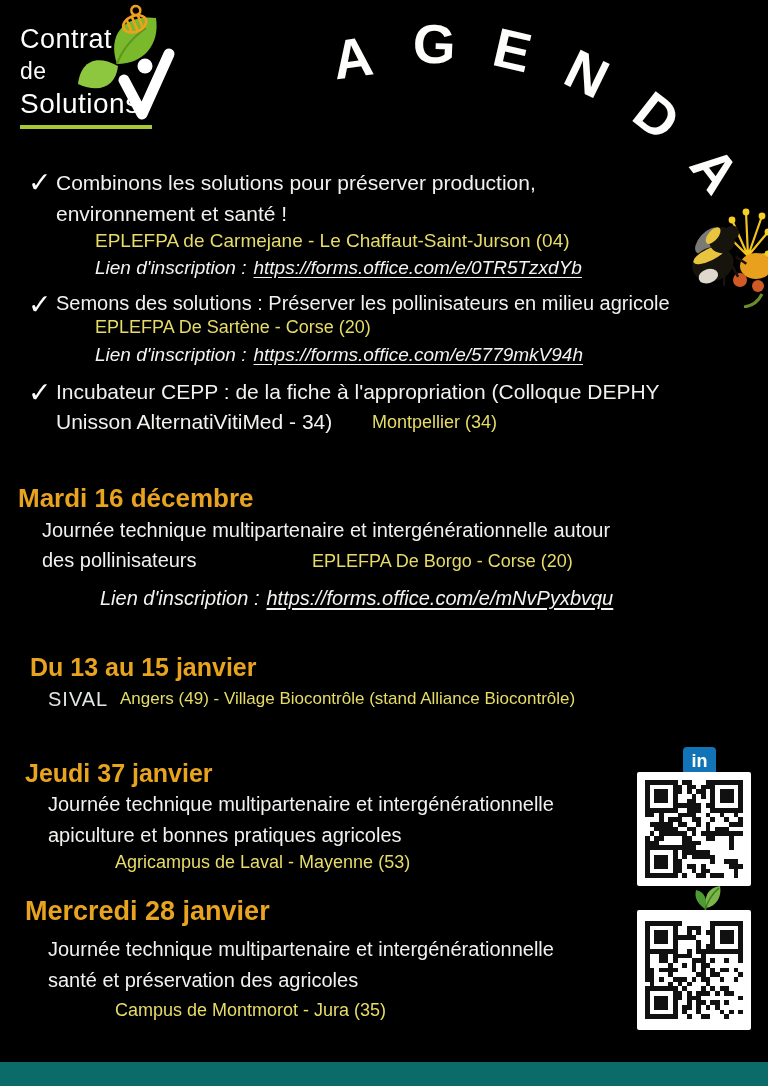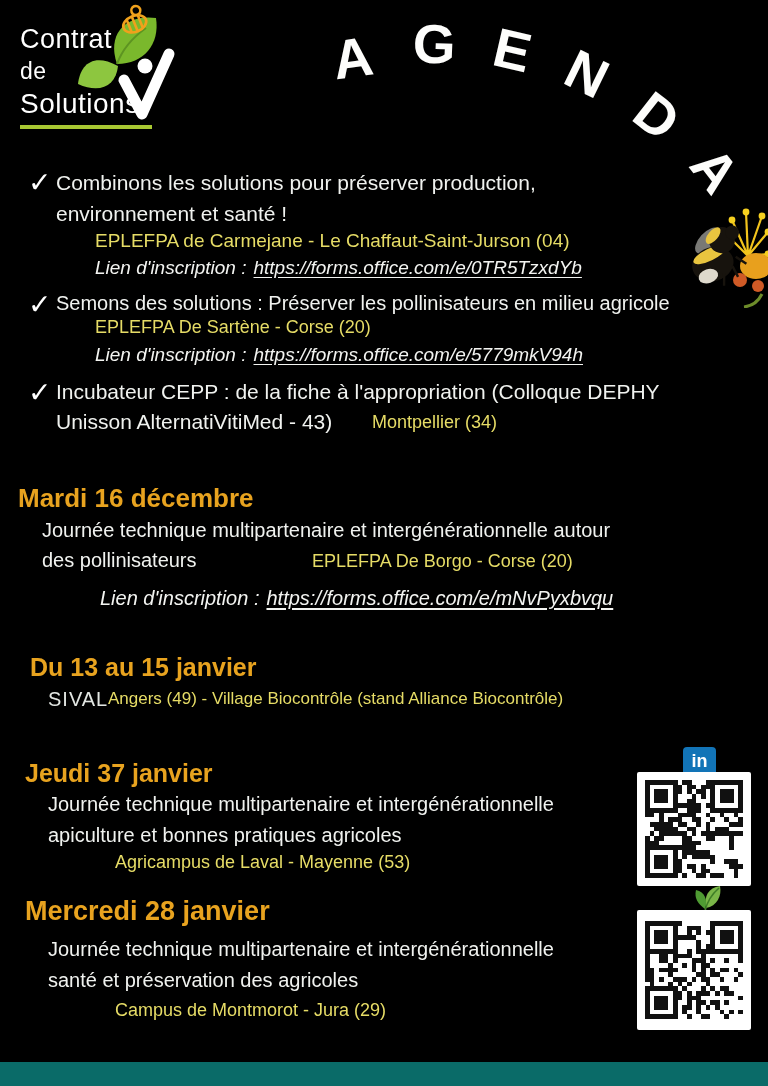--- a/index.html
+++ b/index.html
@@ -61,21 +61,21 @@
   
   .s2-heading{left:18px;top:483px;font-size:26px;}
   .s2-l1{left:42px;top:519px;font-size:20px;}
   .s2-l2{left:42px;top:549px;font-size:20px;}
   .s2-loc{left:312px;top:551px;font-size:18px;}
   .s2-link{left:100px;top:587px;font-size:20px;}
 
   
   .s3-heading{left:30px;top:653px;font-size:25px;}
   .s3-name{left:48px;top:688px;font-size:20px;color:#e2e6e2;letter-spacing:1px;text-align:center;}
-  .s3-loc{left:108px;top:689px;font-size:17px;}
+  .s3-loc{left:120px;top:689px;font-size:17px;}
 
   
   .s4-heading{left:25px;top:759px;font-size:25px;}
   .s4-l1{left:48px;top:793px;font-size:20px;}
   .s4-l2{left:48px;top:824px;font-size:20px;}
   .s4-loc{left:115px;top:852px;font-size:18px;}
 
   
   .s5-heading{left:25px;top:896px;font-size:27px;}
   .s5-l1{left:48px;top:938px;font-size:20px;}
@@ -166,42 +166,42 @@
   <span class="abs loc i1-loc">EPLEFPA de Carmejane - Le Chaffaut-Saint-Jurson (04)</span>
   <span class="abs link-line i1-link"><span class="label">Lien d'inscription :</span><span class="url">https://forms.office.com/e/0TR5TzxdYb</span></span>
 
   <span class="abs check c2">✓</span>
   <span class="abs body-line i2-l1">Semons des solutions : Préserver les pollinisateurs en milieu agricole</span>
   <span class="abs loc i2-loc">EPLEFPA De Sartène - Corse (20)</span>
   <span class="abs link-line i2-link"><span class="label">Lien d'inscription :</span><span class="url">https://forms.office.com/e/5779mkV94h</span></span>
 
   <span class="abs check c3">✓</span>
   <span class="abs body-line i3-l1">Incubateur CEPP : de la fiche à l'appropriation (Colloque DEPHY</span>
-  <span class="abs body-line i3-l2">Unisson AlternatiVitiMed - 43)</span>
+  <span class="abs body-line i3-l2">Unisson AlternatiVitiMed - 34)</span>
   <span class="abs loc i3-loc">Montpellier (34)</span>
 
   <span class="abs heading s2-heading">Mardi 16 décembre</span>
   <span class="abs body-line s2-l1">Journée technique multipartenaire et intergénérationnelle autour</span>
   <span class="abs body-line s2-l2">des pollinisateurs</span>
   <span class="abs loc s2-loc">EPLEFPA De Borgo - Corse (20)</span>
   <span class="abs link-line s2-link"><span class="label">Lien d'inscription :</span><span class="url">https://forms.office.com/e/mNvPyxbvqu</span></span>
 
   <span class="abs heading s3-heading">Du 13 au 15 janvier</span>
   <span class="abs s3-name">SIVAL</span>
   <span class="abs loc s3-loc">Angers (49) - Village Biocontrôle (stand Alliance Biocontrôle)</span>
 
   <span class="abs heading s4-heading">Jeudi 37 janvier</span>
   <span class="abs body-line s4-l1">Journée technique multipartenaire et intergénérationnelle</span>
   <span class="abs body-line s4-l2">apiculture et bonnes pratiques agricoles</span>
   <span class="abs loc s4-loc">Agricampus de Laval - Mayenne (53)</span>
 
   <span class="abs heading s5-heading">Mercredi 28 janvier</span>
   <span class="abs body-line s5-l1">Journée technique multipartenaire et intergénérationnelle</span>
   <span class="abs body-line s5-l2">santé et préservation des agricoles</span>
-  <span class="abs loc s5-loc">Campus de Montmorot - Jura (29)</span>
+  <span class="abs loc s5-loc">Campus de Montmorot - Jura (35)</span>
 
   <div class="abs linkedin">in</div>
 
   <div class="abs qr-box qr1">
     <svg viewBox="0 0 21 21" shape-rendering="crispEdges">
         <rect x="0" y="0" width="1" height="1" fill="#111"></rect>
         <rect x="1" y="0" width="1" height="1" fill="#111"></rect>
         <rect x="2" y="0" width="1" height="1" fill="#111"></rect>
         <rect x="3" y="0" width="1" height="1" fill="#111"></rect>
         <rect x="4" y="0" width="1" height="1" fill="#111"></rect>

